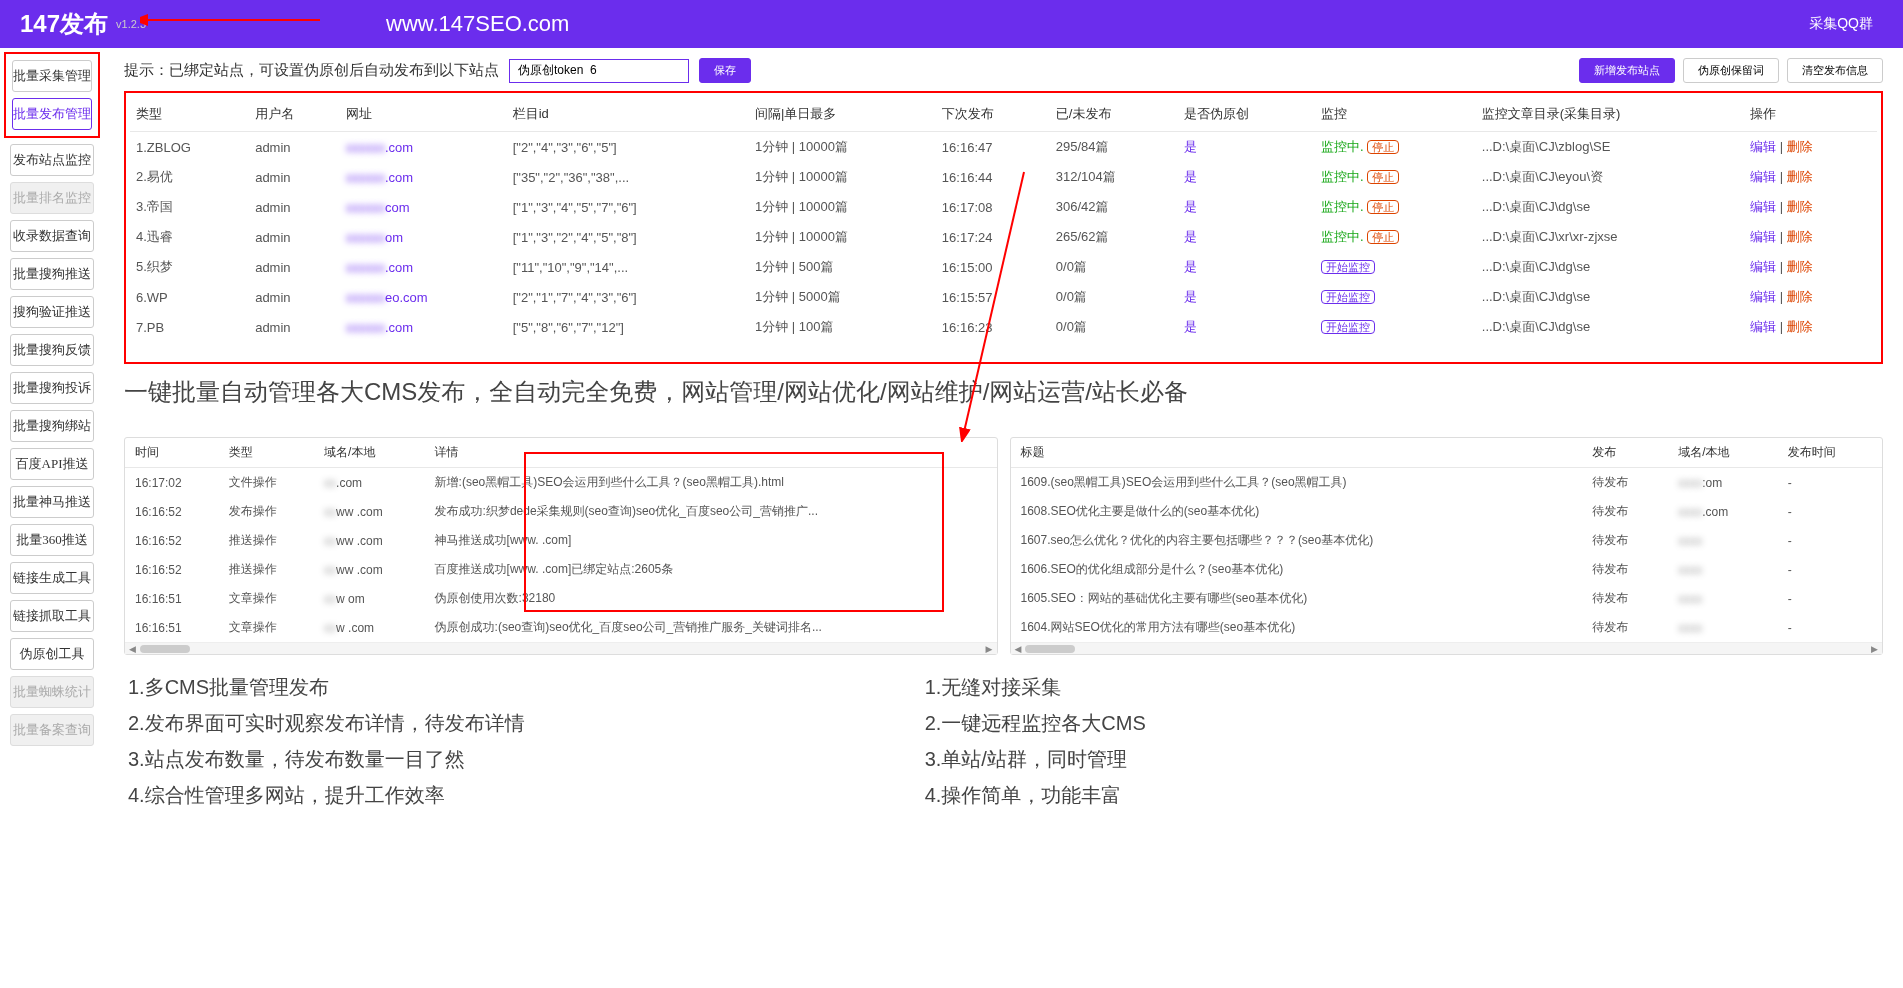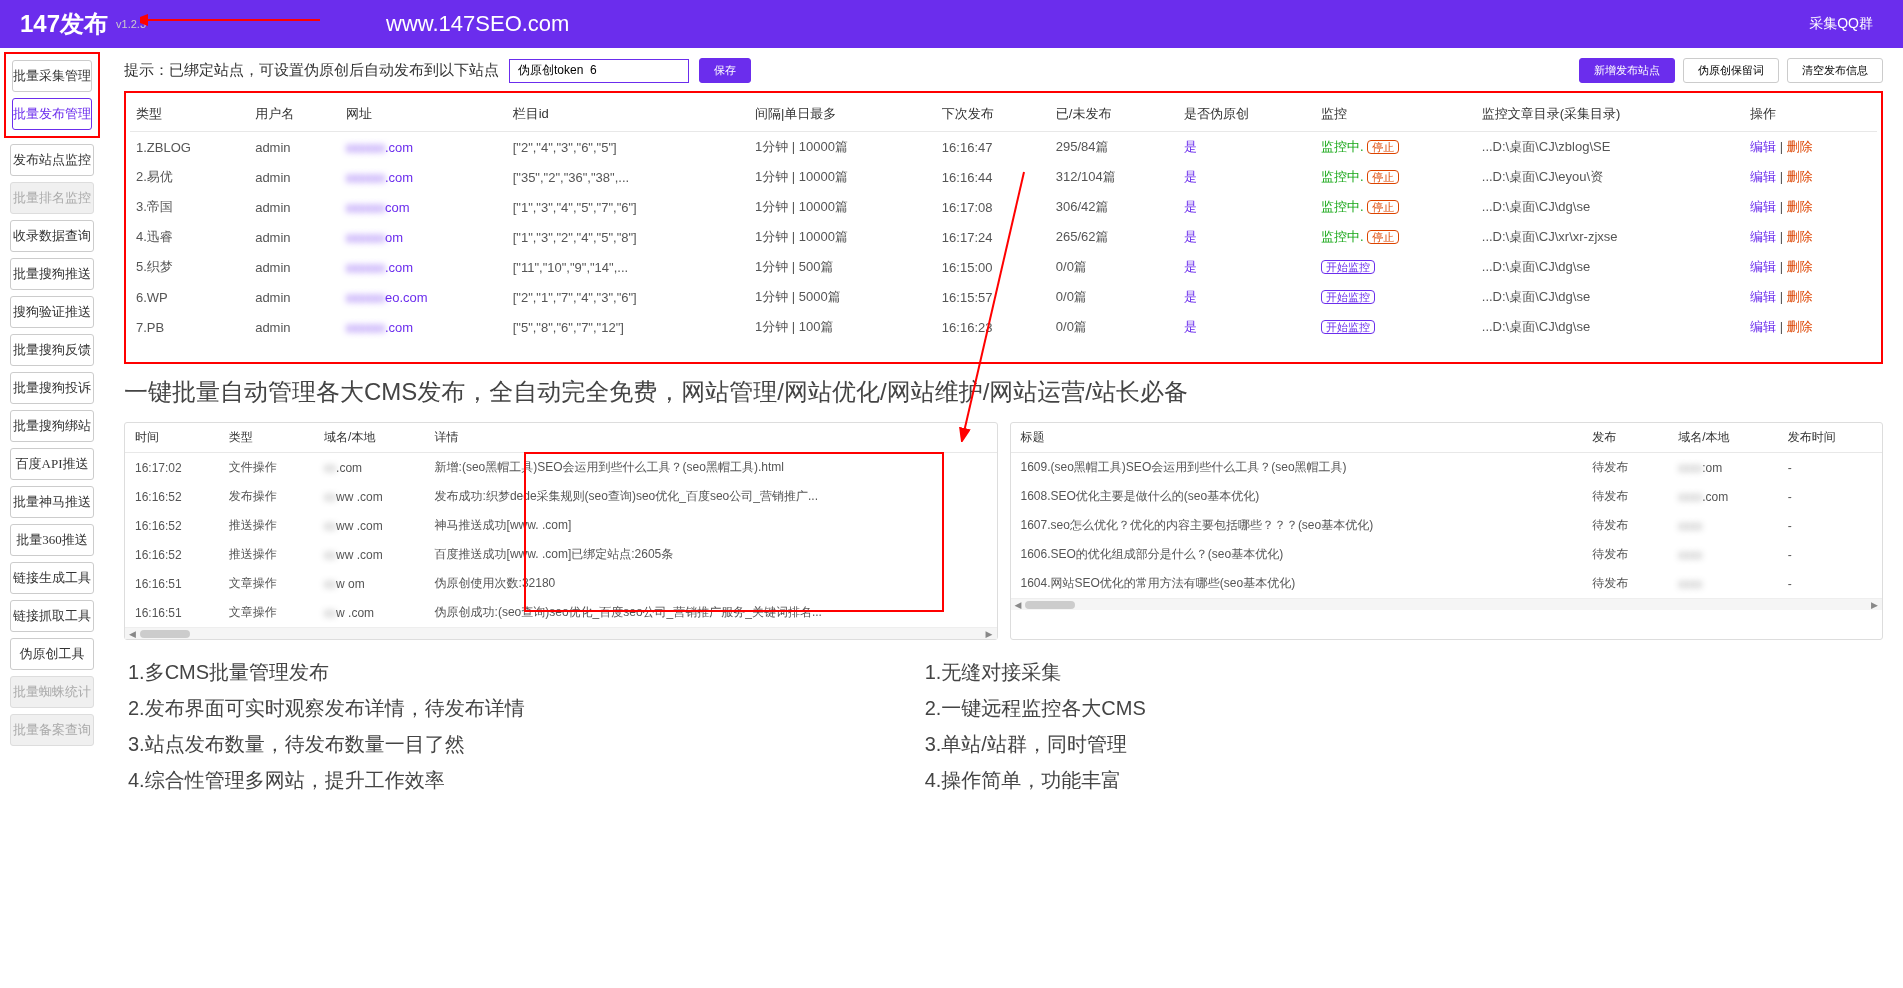--- a/index.html
+++ b/index.html
@@ -30,21 +30,21 @@
 .url-suffix { color: #6b2ded; }
 .green { color: #17a817; }
 .blue { color: #6b2ded; }
 .mini-btn { border: 1px solid; padding: 0 4px; font-size: 11px; border-radius: 4px; }
 .mini-stop { color: #d40; border-color: #d40; }
 .mini-start { color: #6b2ded; border-color: #6b2ded; }
 .op-link { color: #6b2ded; cursor:pointer; }
 .op-del { color: #d40; cursor:pointer; }
 .subtitle { font-size: 24px; color: #444; margin: 10px 0 14px 0; }
 .double-panel { display: flex; gap: 12px; margin-bottom: 14px; position:relative;}
-.panel { flex: 1; border: 1px solid #ddd; border-radius: 3px; }
+.panel { flex: 1; border: 1px solid #ddd; border-radius: 3px; margin-top: 15px; }
 .panel table th, .panel table td { font-size:12px; padding: 6px 10px; }
 .panel-redbox { position:absolute; border:2px solid red; top:30px; left:400px; width:420px; height:160px; pointer-events:none;}
 .feature-cols { display: flex; gap: 400px; padding: 0 4px; }
 .feature-col { font-size: 20px; color: #444; line-height: 1.8; }
 .arrow-1 { position: absolute; top: 10px; left: 140px; width: 180px; height: 20px; pointer-events:none; z-index:10;}
 .scrollbar { height:12px; background:#f5f5f5; border-top:1px solid #eee; display:flex; align-items:center; padding:0 4px;}
 .sb-thumb { height:8px; width:50px; background:#ccc; border-radius:4px; margin-left:4px;}
 .sb-arrow { font-size:9px; color:#888; }
 .blur-text { color:transparent; text-shadow: 0 0 6px #999; }
 </style>
@@ -304,20 +304,26 @@
                 <td><span class="blur-text">xxxx</span></td>
                 <td>-</td>
               </tr>
               <tr>
                 <td>1606.SEO的优化组成部分是什么？(seo基本优化)</td>
                 <td>待发布</td>
                 <td><span class="blur-text">xxxx</span></td>
                 <td>-</td>
               </tr>
               <tr>
+                <td>1605.SEO：网站的基础优化主要有哪些(seo基本优化)</td>
+                <td>待发布</td>
+                <td><span class="blur-text">xxxx</span></td>
+                <td>-</td>
+              </tr>
+              <tr>
                 <td>1604.网站SEO优化的常用方法有哪些(seo基本优化)</td>
                 <td>待发布</td>
                 <td><span class="blur-text">xxxx</span></td>
                 <td>-</td>
               </tr>
             </tbody>
           </table>
         <div class="scrollbar">
             <span class="sb-arrow">◀</span>
             <div class="sb-thumb"></div>

